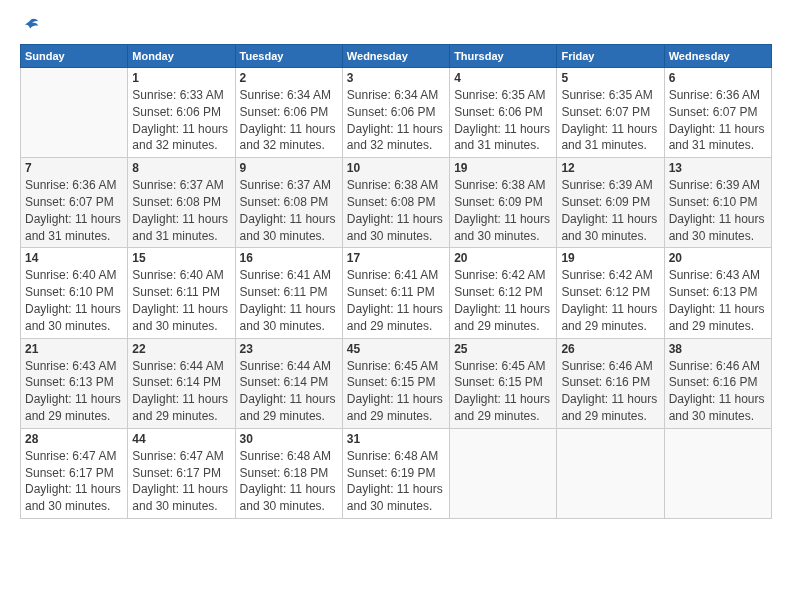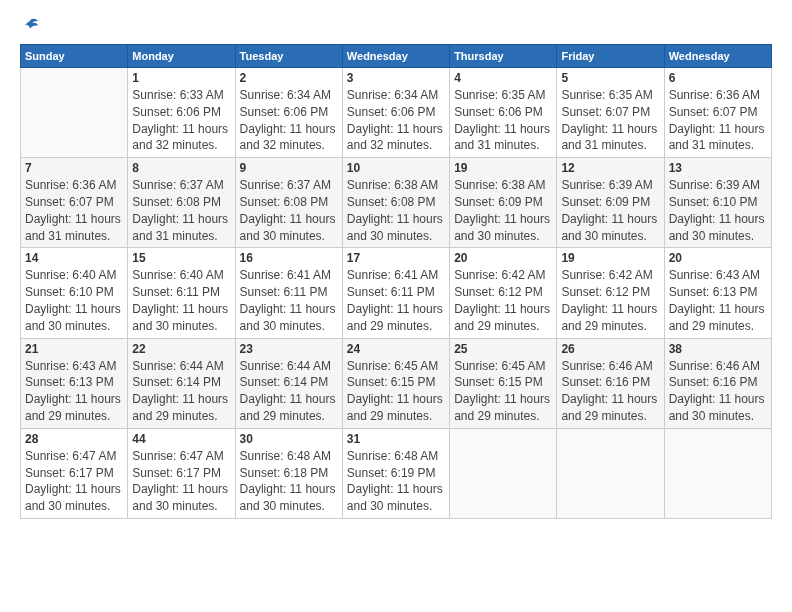--- a/index.html
+++ b/index.html
@@ -223,21 +223,21 @@
           </td>
           <td>
             <div class="day-number">22</div>
             <div class="day-info">Sunrise: 6:44 AM<br>Sunset: 6:14 PM<br>Daylight: 11 hours and 29 minutes.</div>
           </td>
           <td>
             <div class="day-number">23</div>
             <div class="day-info">Sunrise: 6:44 AM<br>Sunset: 6:14 PM<br>Daylight: 11 hours and 29 minutes.</div>
           </td>
           <td>
-            <div class="day-number">24</div>
+            <div class="day-number">45</div>
             <div class="day-info">Sunrise: 6:45 AM<br>Sunset: 6:15 PM<br>Daylight: 11 hours and 29 minutes.</div>
           </td>
           <td>
             <div class="day-number">25</div>
             <div class="day-info">Sunrise: 6:45 AM<br>Sunset: 6:15 PM<br>Daylight: 11 hours and 29 minutes.</div>
           </td>
           <td>
             <div class="day-number">26</div>
             <div class="day-info">Sunrise: 6:46 AM<br>Sunset: 6:16 PM<br>Daylight: 11 hours and 29 minutes.</div>
           </td>

